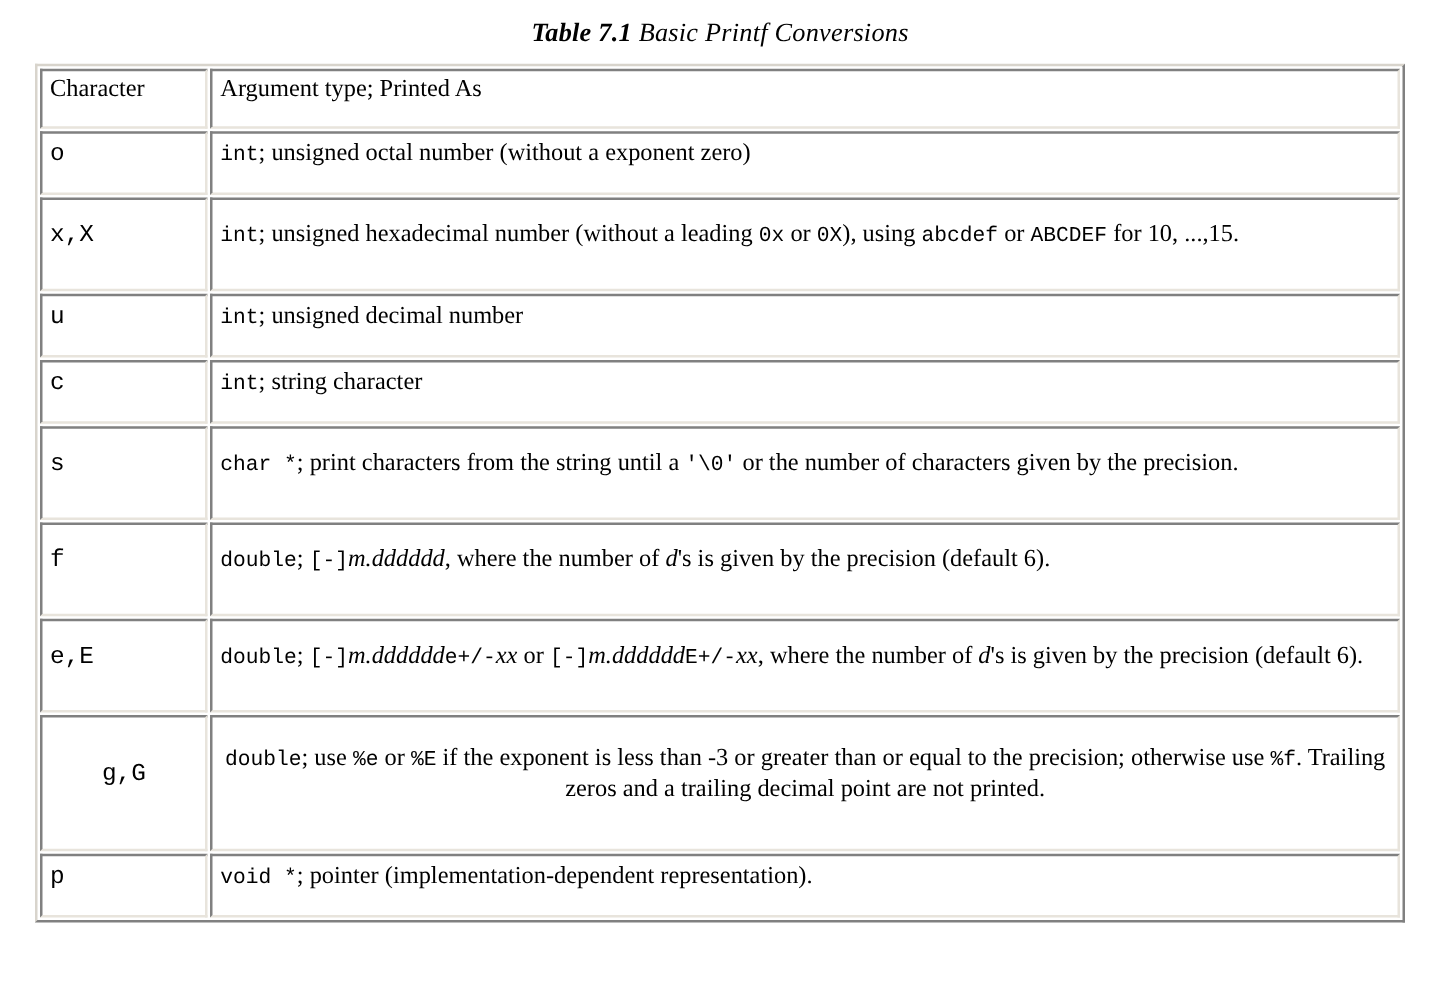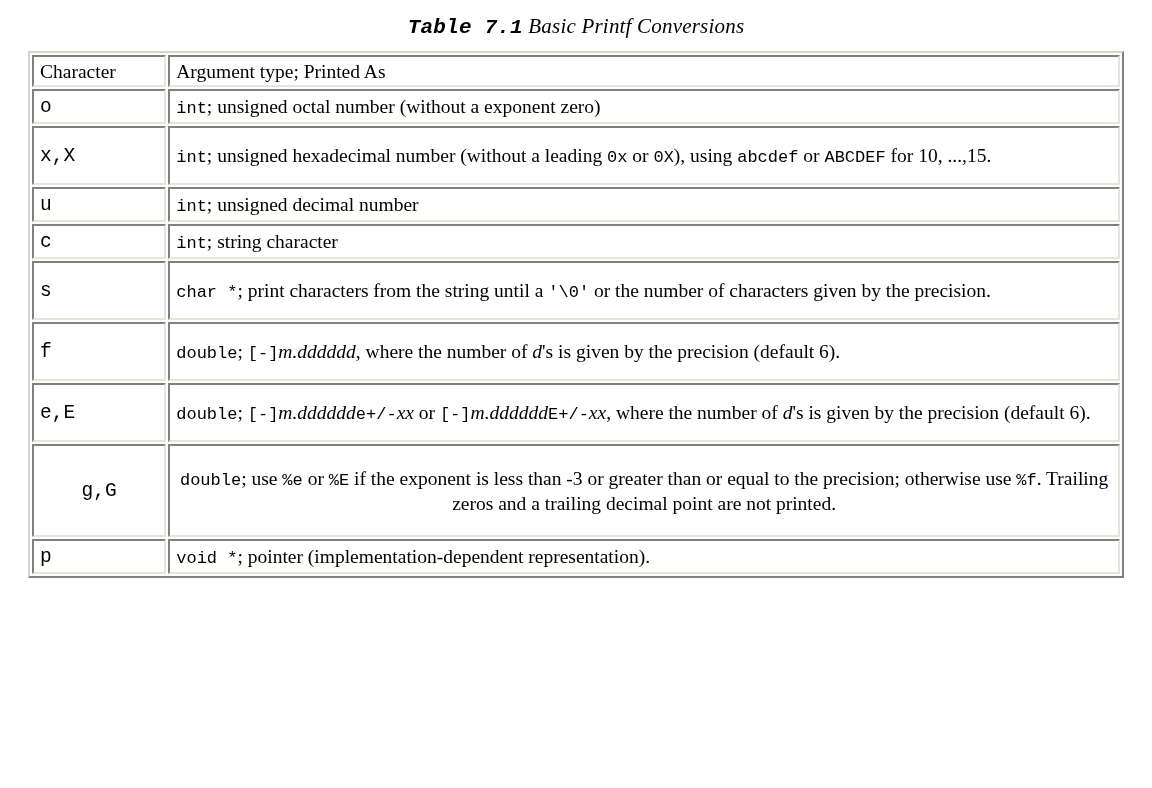--- a/index.html
+++ b/index.html
@@ -29,21 +29,20 @@
     font-family: "Liberation Serif", "DejaVu Serif", serif;
     font-size: 21px;
     font-style: italic;
     padding-top: 14px;
     padding-bottom: 12px;
     letter-spacing: 0.2px;
   }
   .table-caption .cap-num {
     font-weight: bold;
     font-style: italic;
-    font-family: Liberation Mono, monospace;
   }
   .table-caption .cap-text {
     font-weight: normal;
     font-style: italic;
   }
 
   
   .table-wrap {
     margin: 0 28px;
   }
@@ -55,21 +54,21 @@
     border: 2px solid;
     border-color: #d8d4cc #808080 #808080 #d8d4cc;
     background: #ffffff;
   }
   table.printf-table td,
   table.printf-table th {
     border: 2px solid;
     border-color: #808080 #e8e4dc #e8e4dc #808080;
     background: #ffffff;
     vertical-align: middle;
-    padding: 3px 6px 0 6px;
+    padding: 3px 6px 16px 6px;
     font-size: 19.5px;
     line-height: 1.26;
     text-align: left;
     font-weight: normal;
   }
 
   col.col-char { width: 134px; }
   col.col-desc { width: 950px; }
 
   

